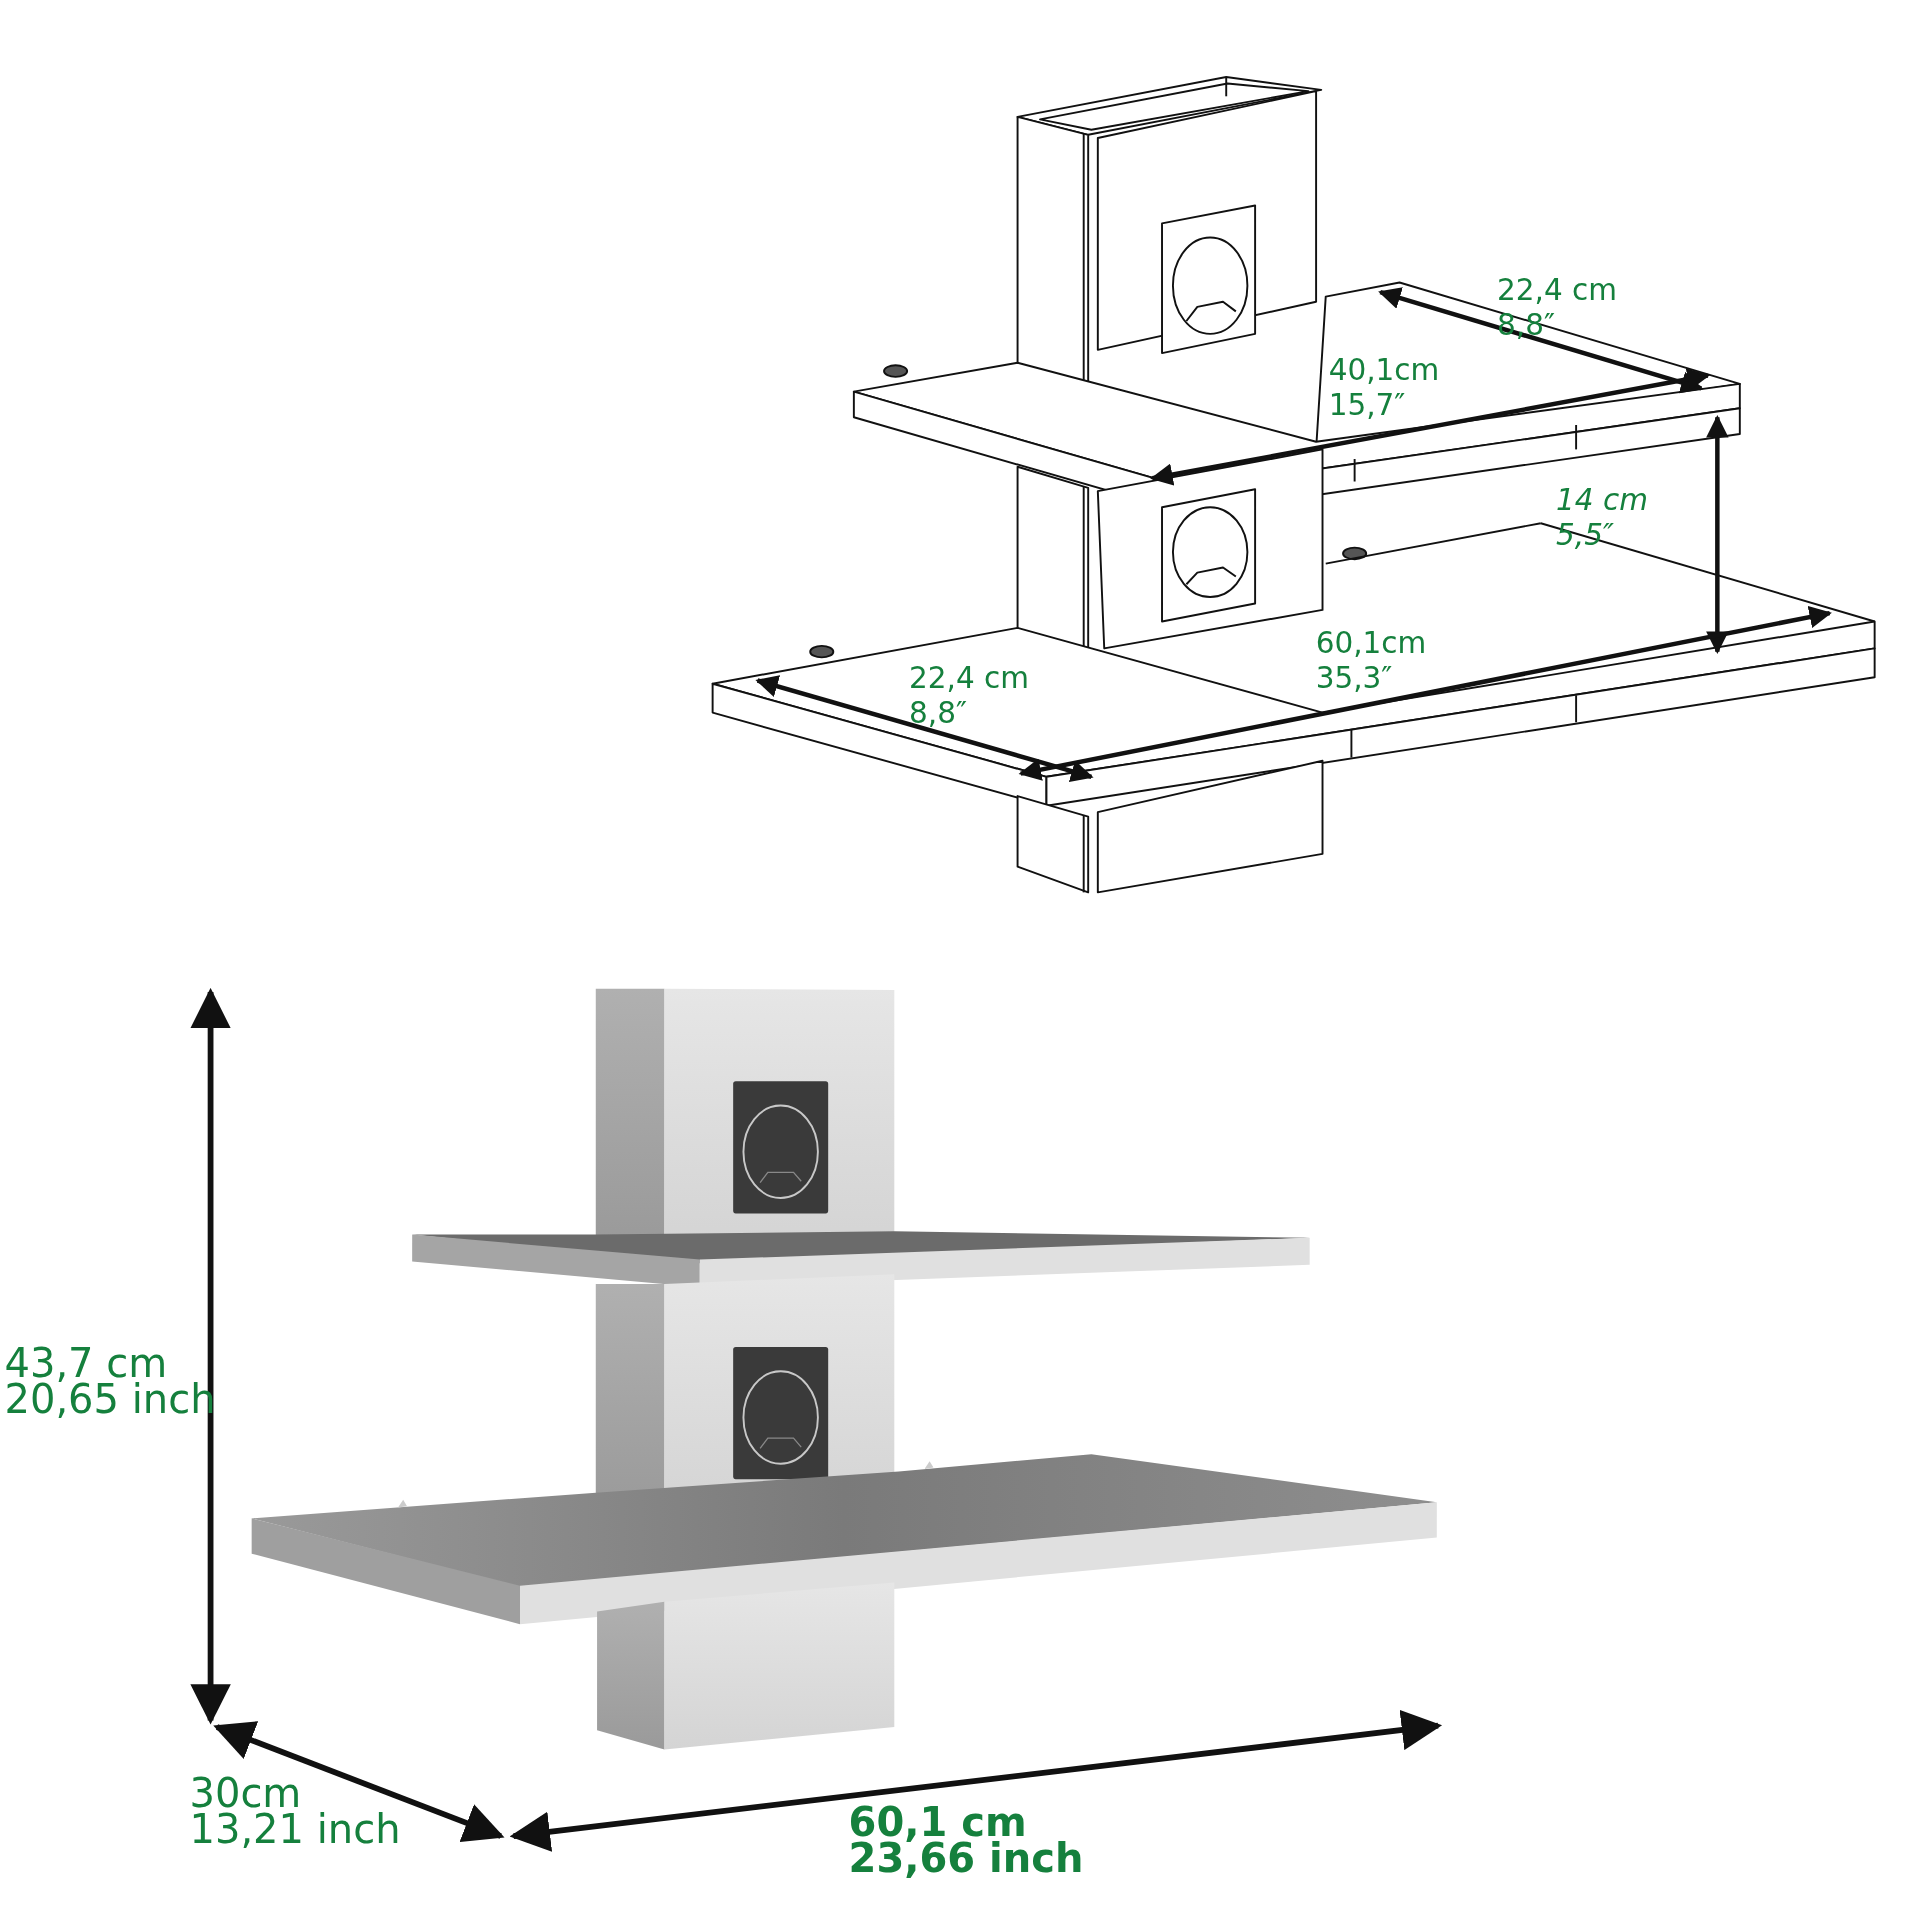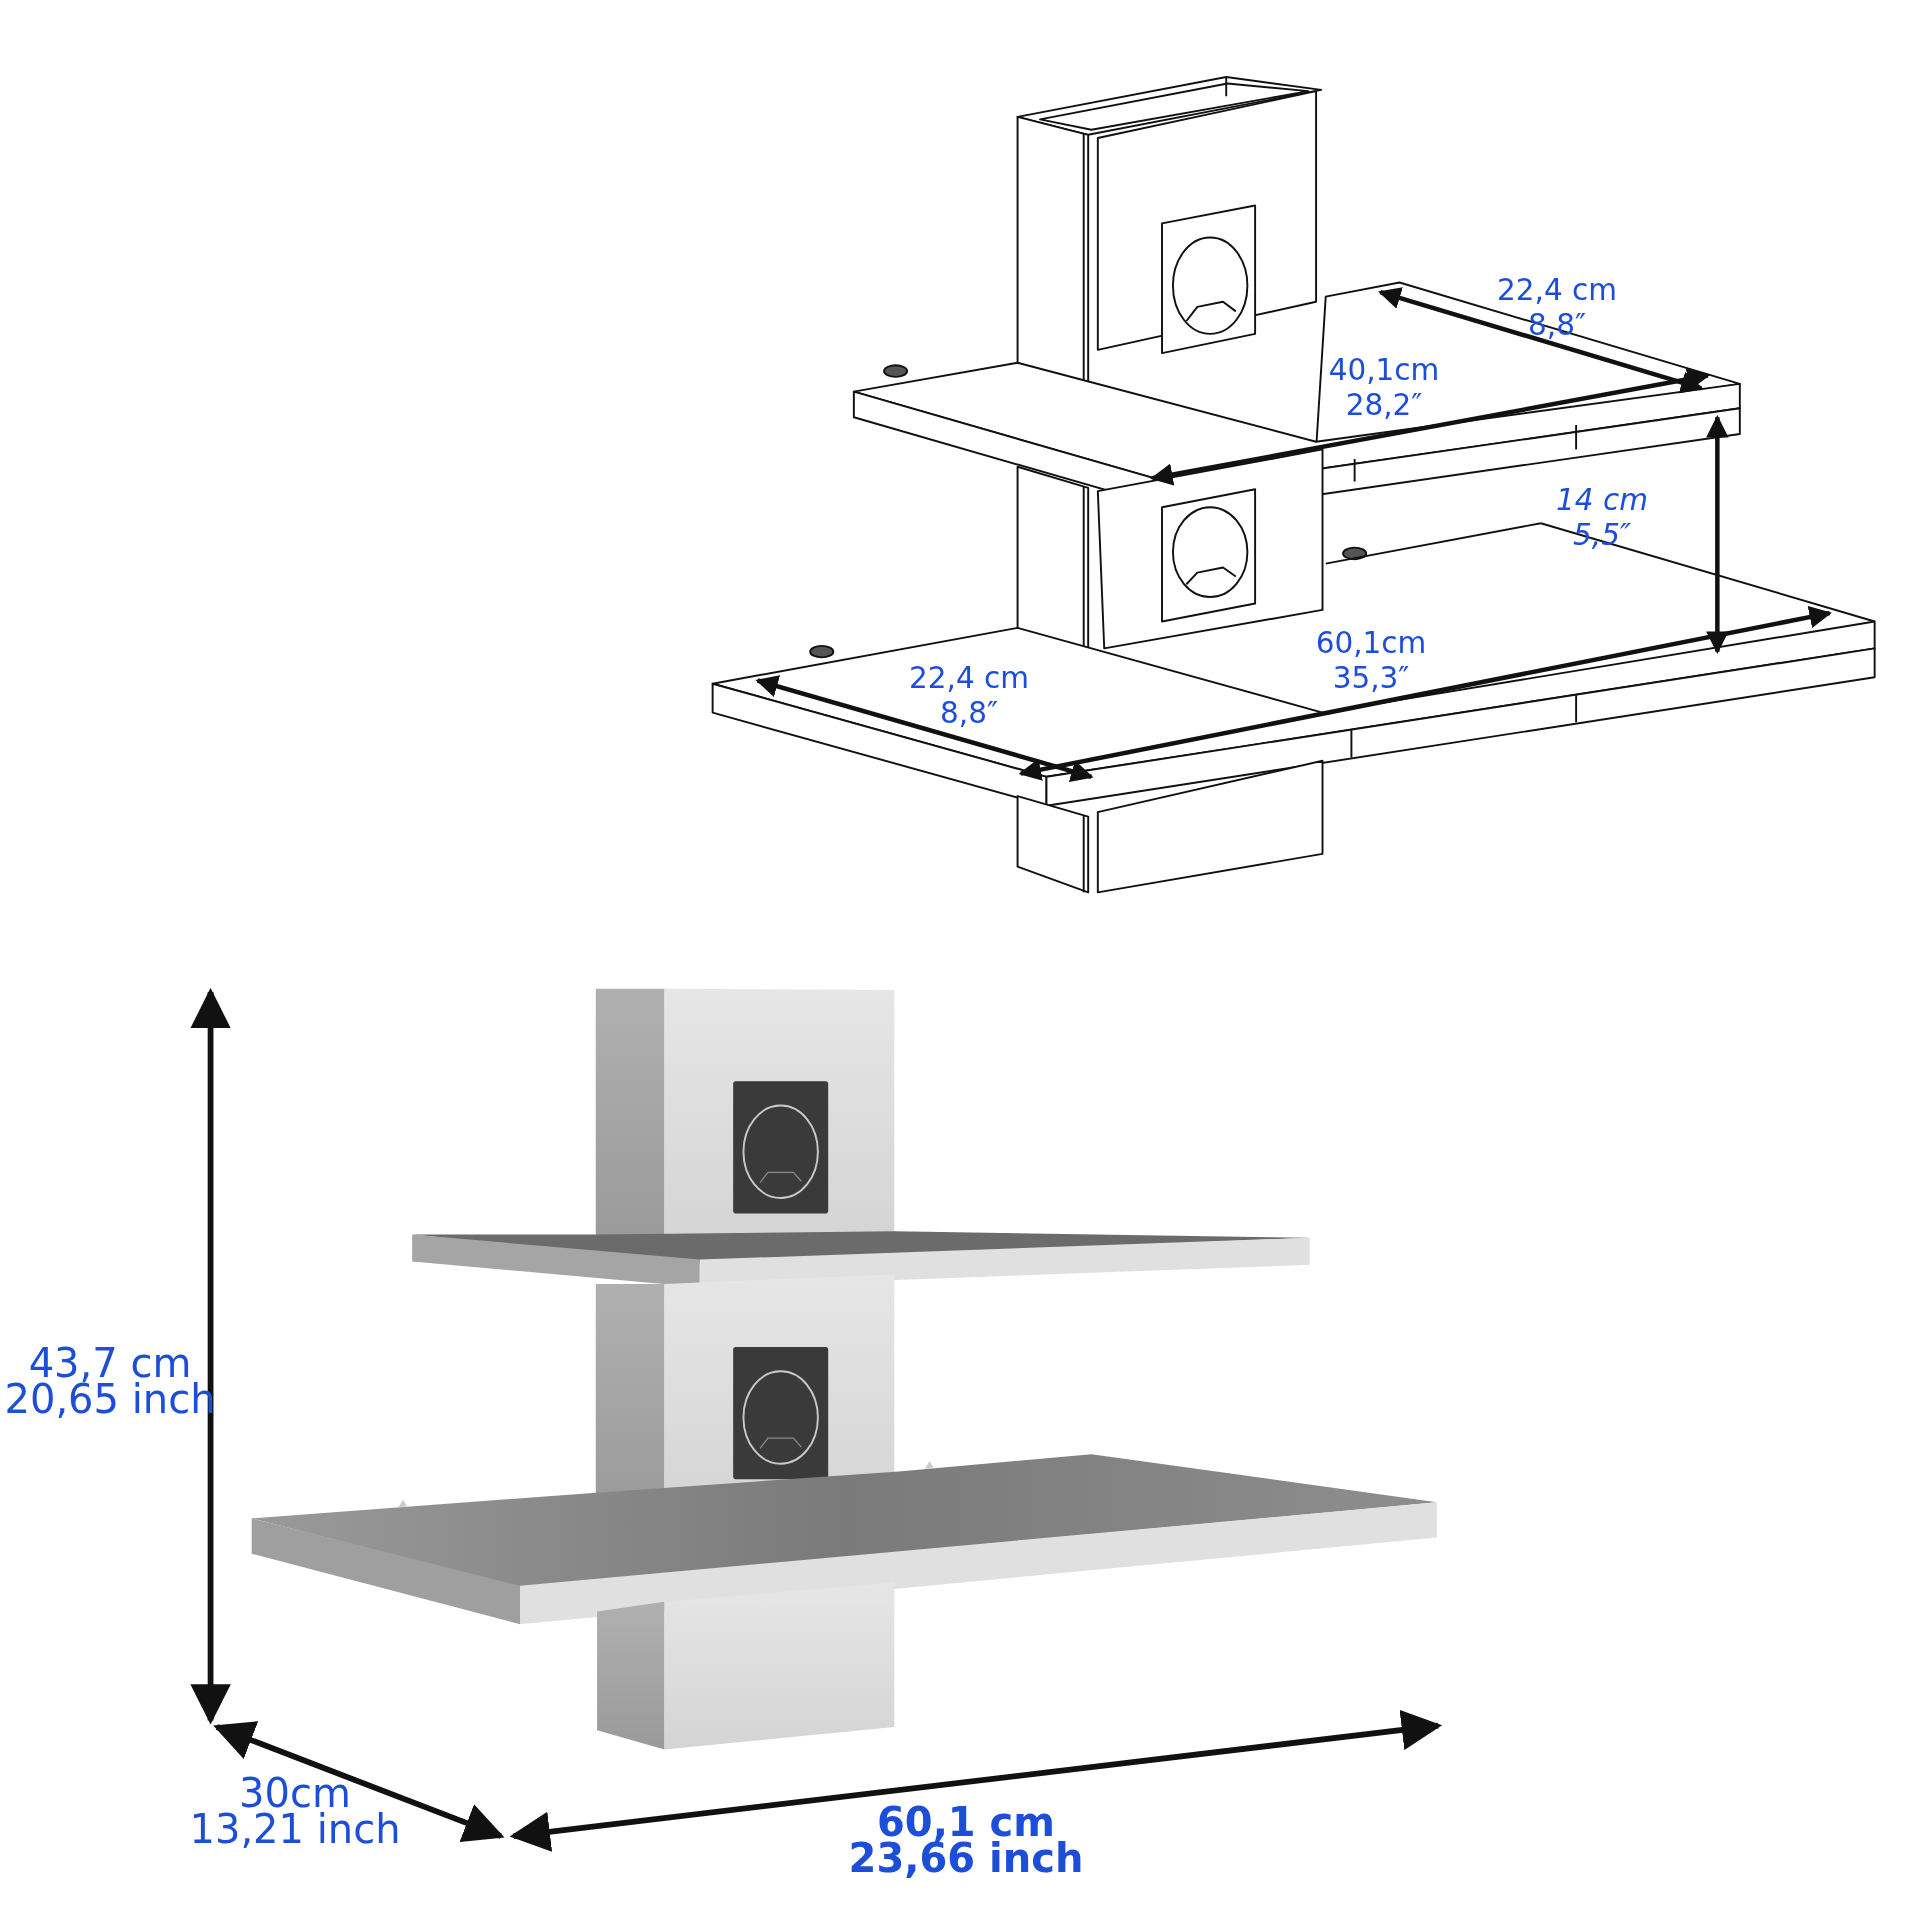--- a/index.html
+++ b/index.html
@@ -16,25 +16,25 @@
       color: #111111;
     }
     #canvas {
       position: absolute;
       left: 0; top: 0;
       width: 1926px;
       height: 1926px;
     }
     .label {
       position: absolute;
-      text-align: center;
+      text-align: left;
       font-size: 29.5px;
       line-height: 35px;
       font-weight: 500;
-      color: #1d4ed8;
+      color: #15803d;
       white-space: nowrap;
       transform: translateX(-50%);
     }
     .label .line { display: block; }
     .label.big { font-size: 40px; line-height: 36px; }
   </style>
 </head>
 <body>
 
 <svg id="canvas" viewBox="0 0 3000 3000" xmlns="http://www.w3.org/2000/svg">
@@ -164,21 +164,21 @@
   </g>
 </svg>
 
 <div class="label" style="left:1557px; top:273px;">
   <span class="line">22,4 cm</span>
   <span class="line">8,8″</span>
 </div>
 
 <div class="label" style="left:1384px; top:353px;">
   <span class="line">40,1cm</span>
-  <span class="line">28,2″</span>
+  <span class="line">15,7″</span>
 </div>
 
 <div class="label" style="left:1602px; top:483px;font-style:italic;">
   <span class="line">14 cm</span>
   <span class="line">5,5″</span>
 </div>
 
 <div class="label" style="left:1371px; top:626px;">
   <span class="line">60,1cm</span>
   <span class="line">35,3″</span>

